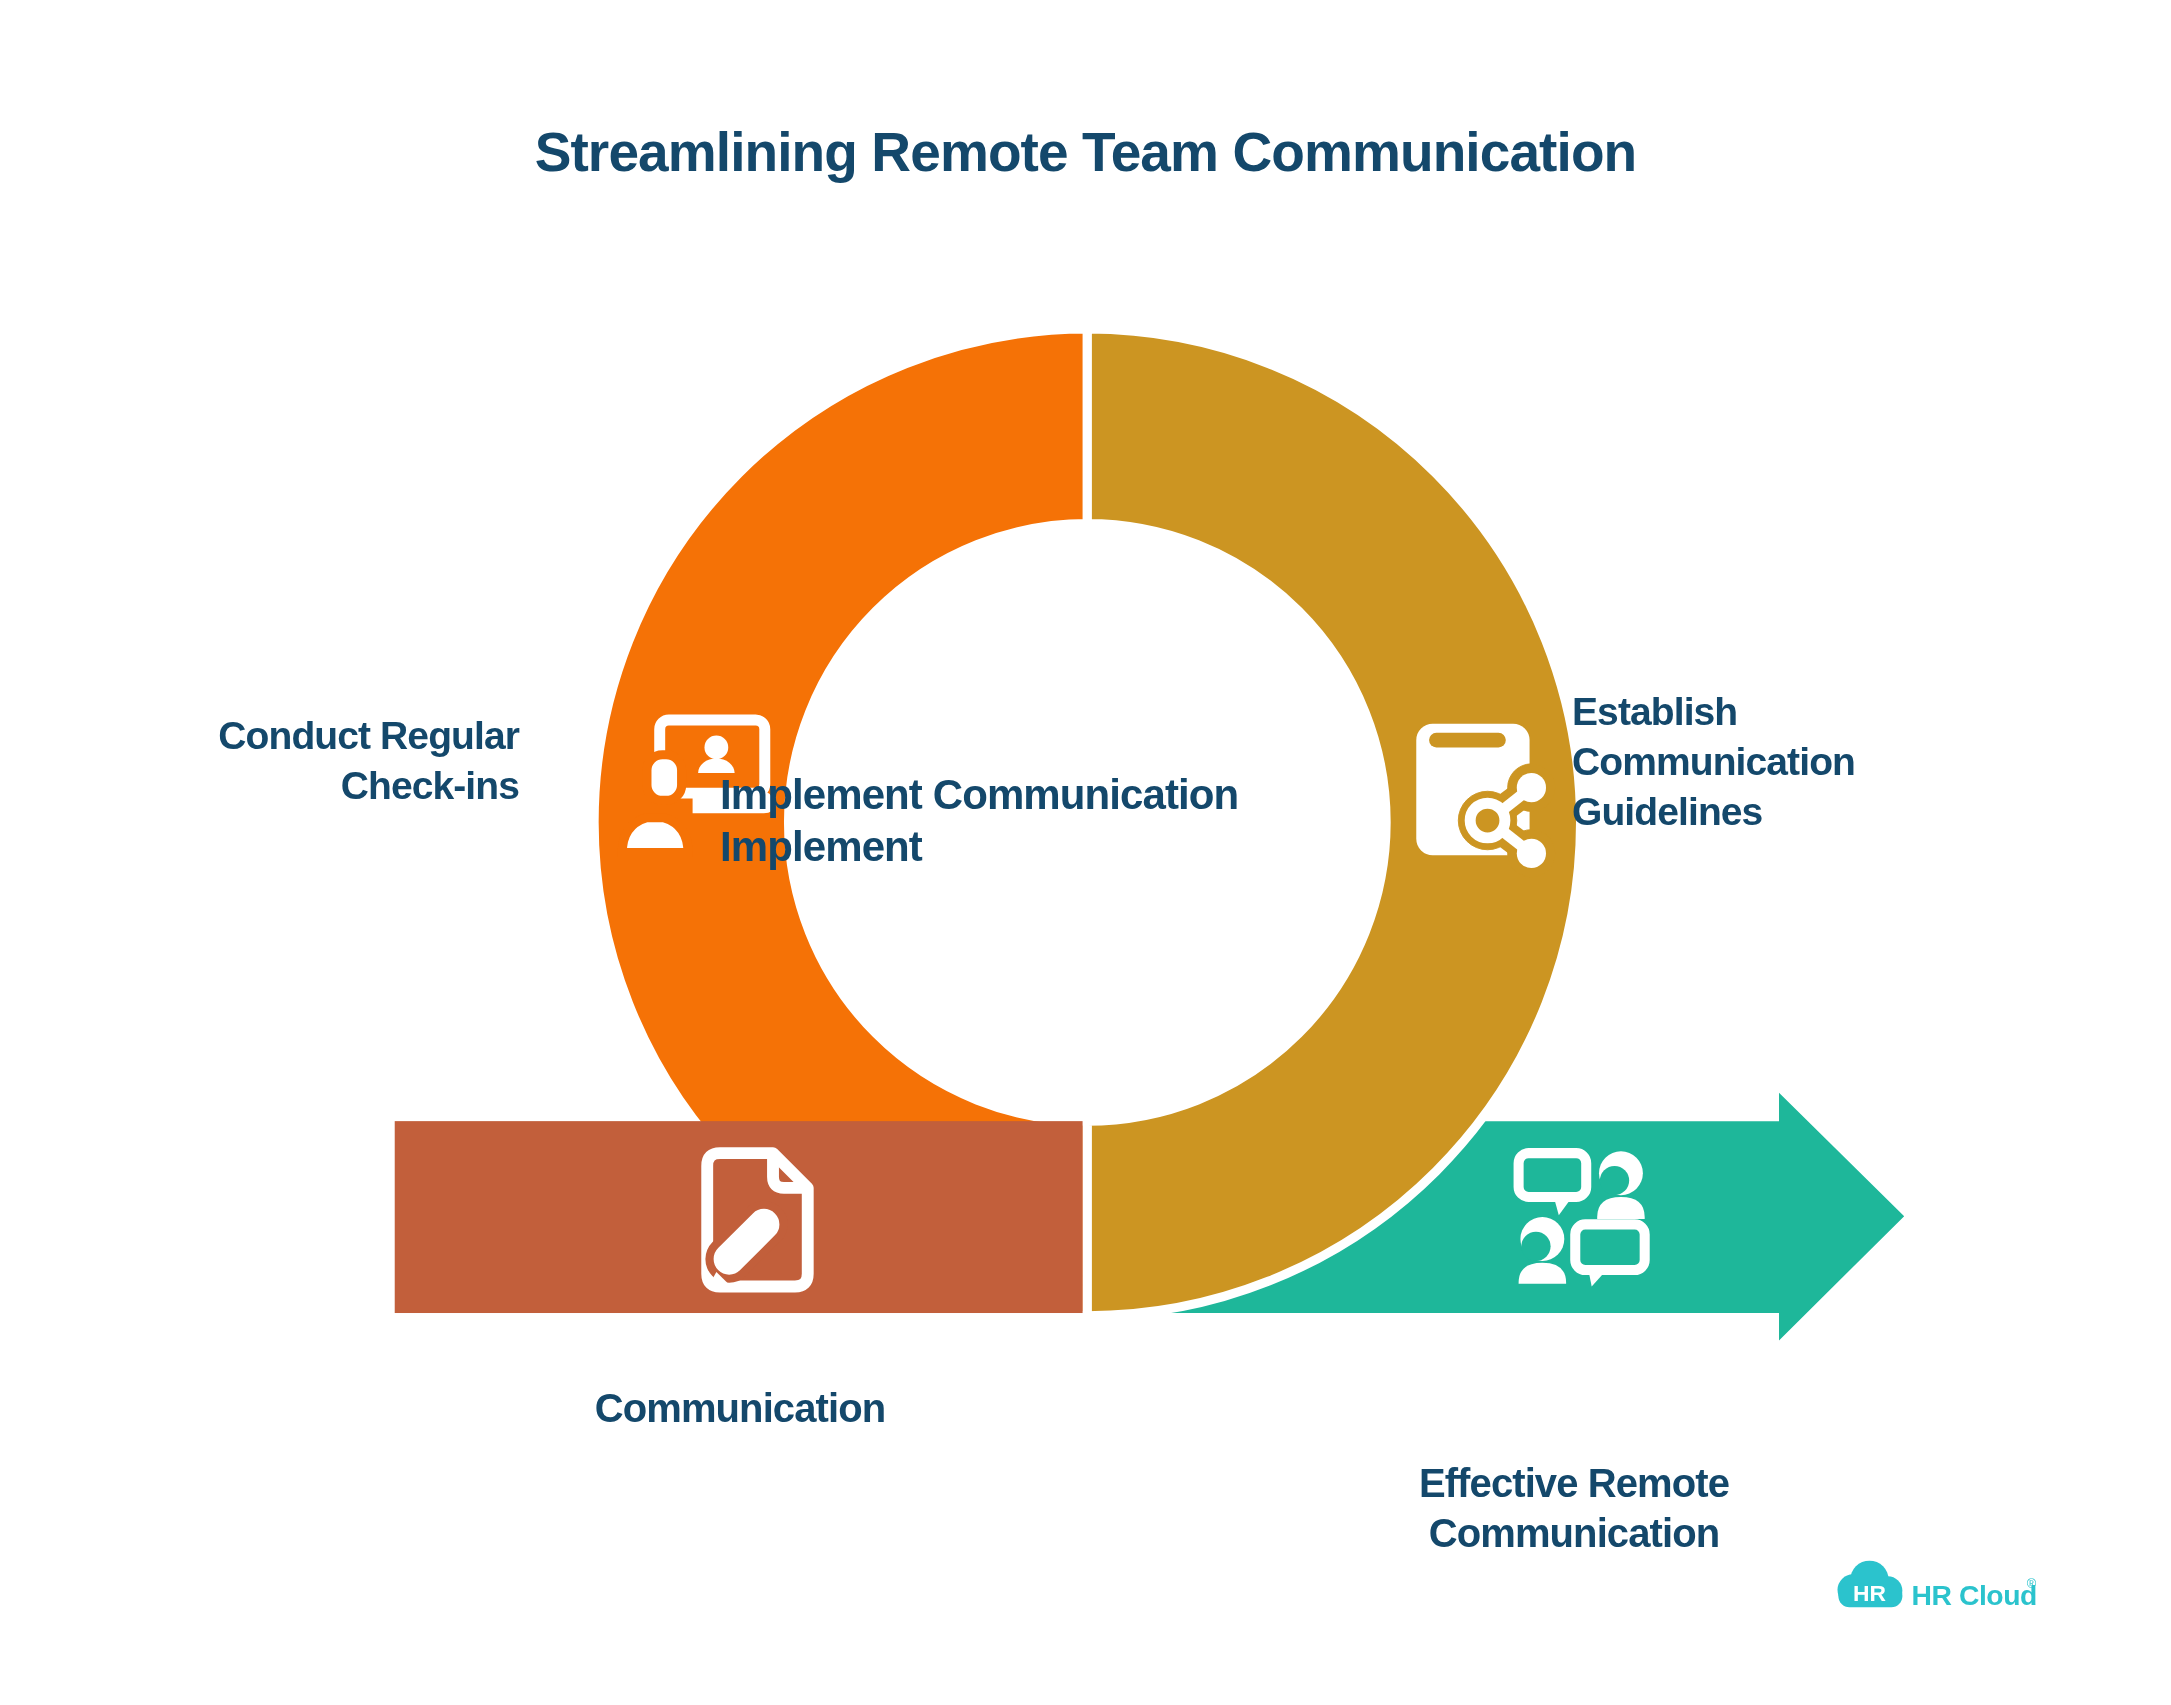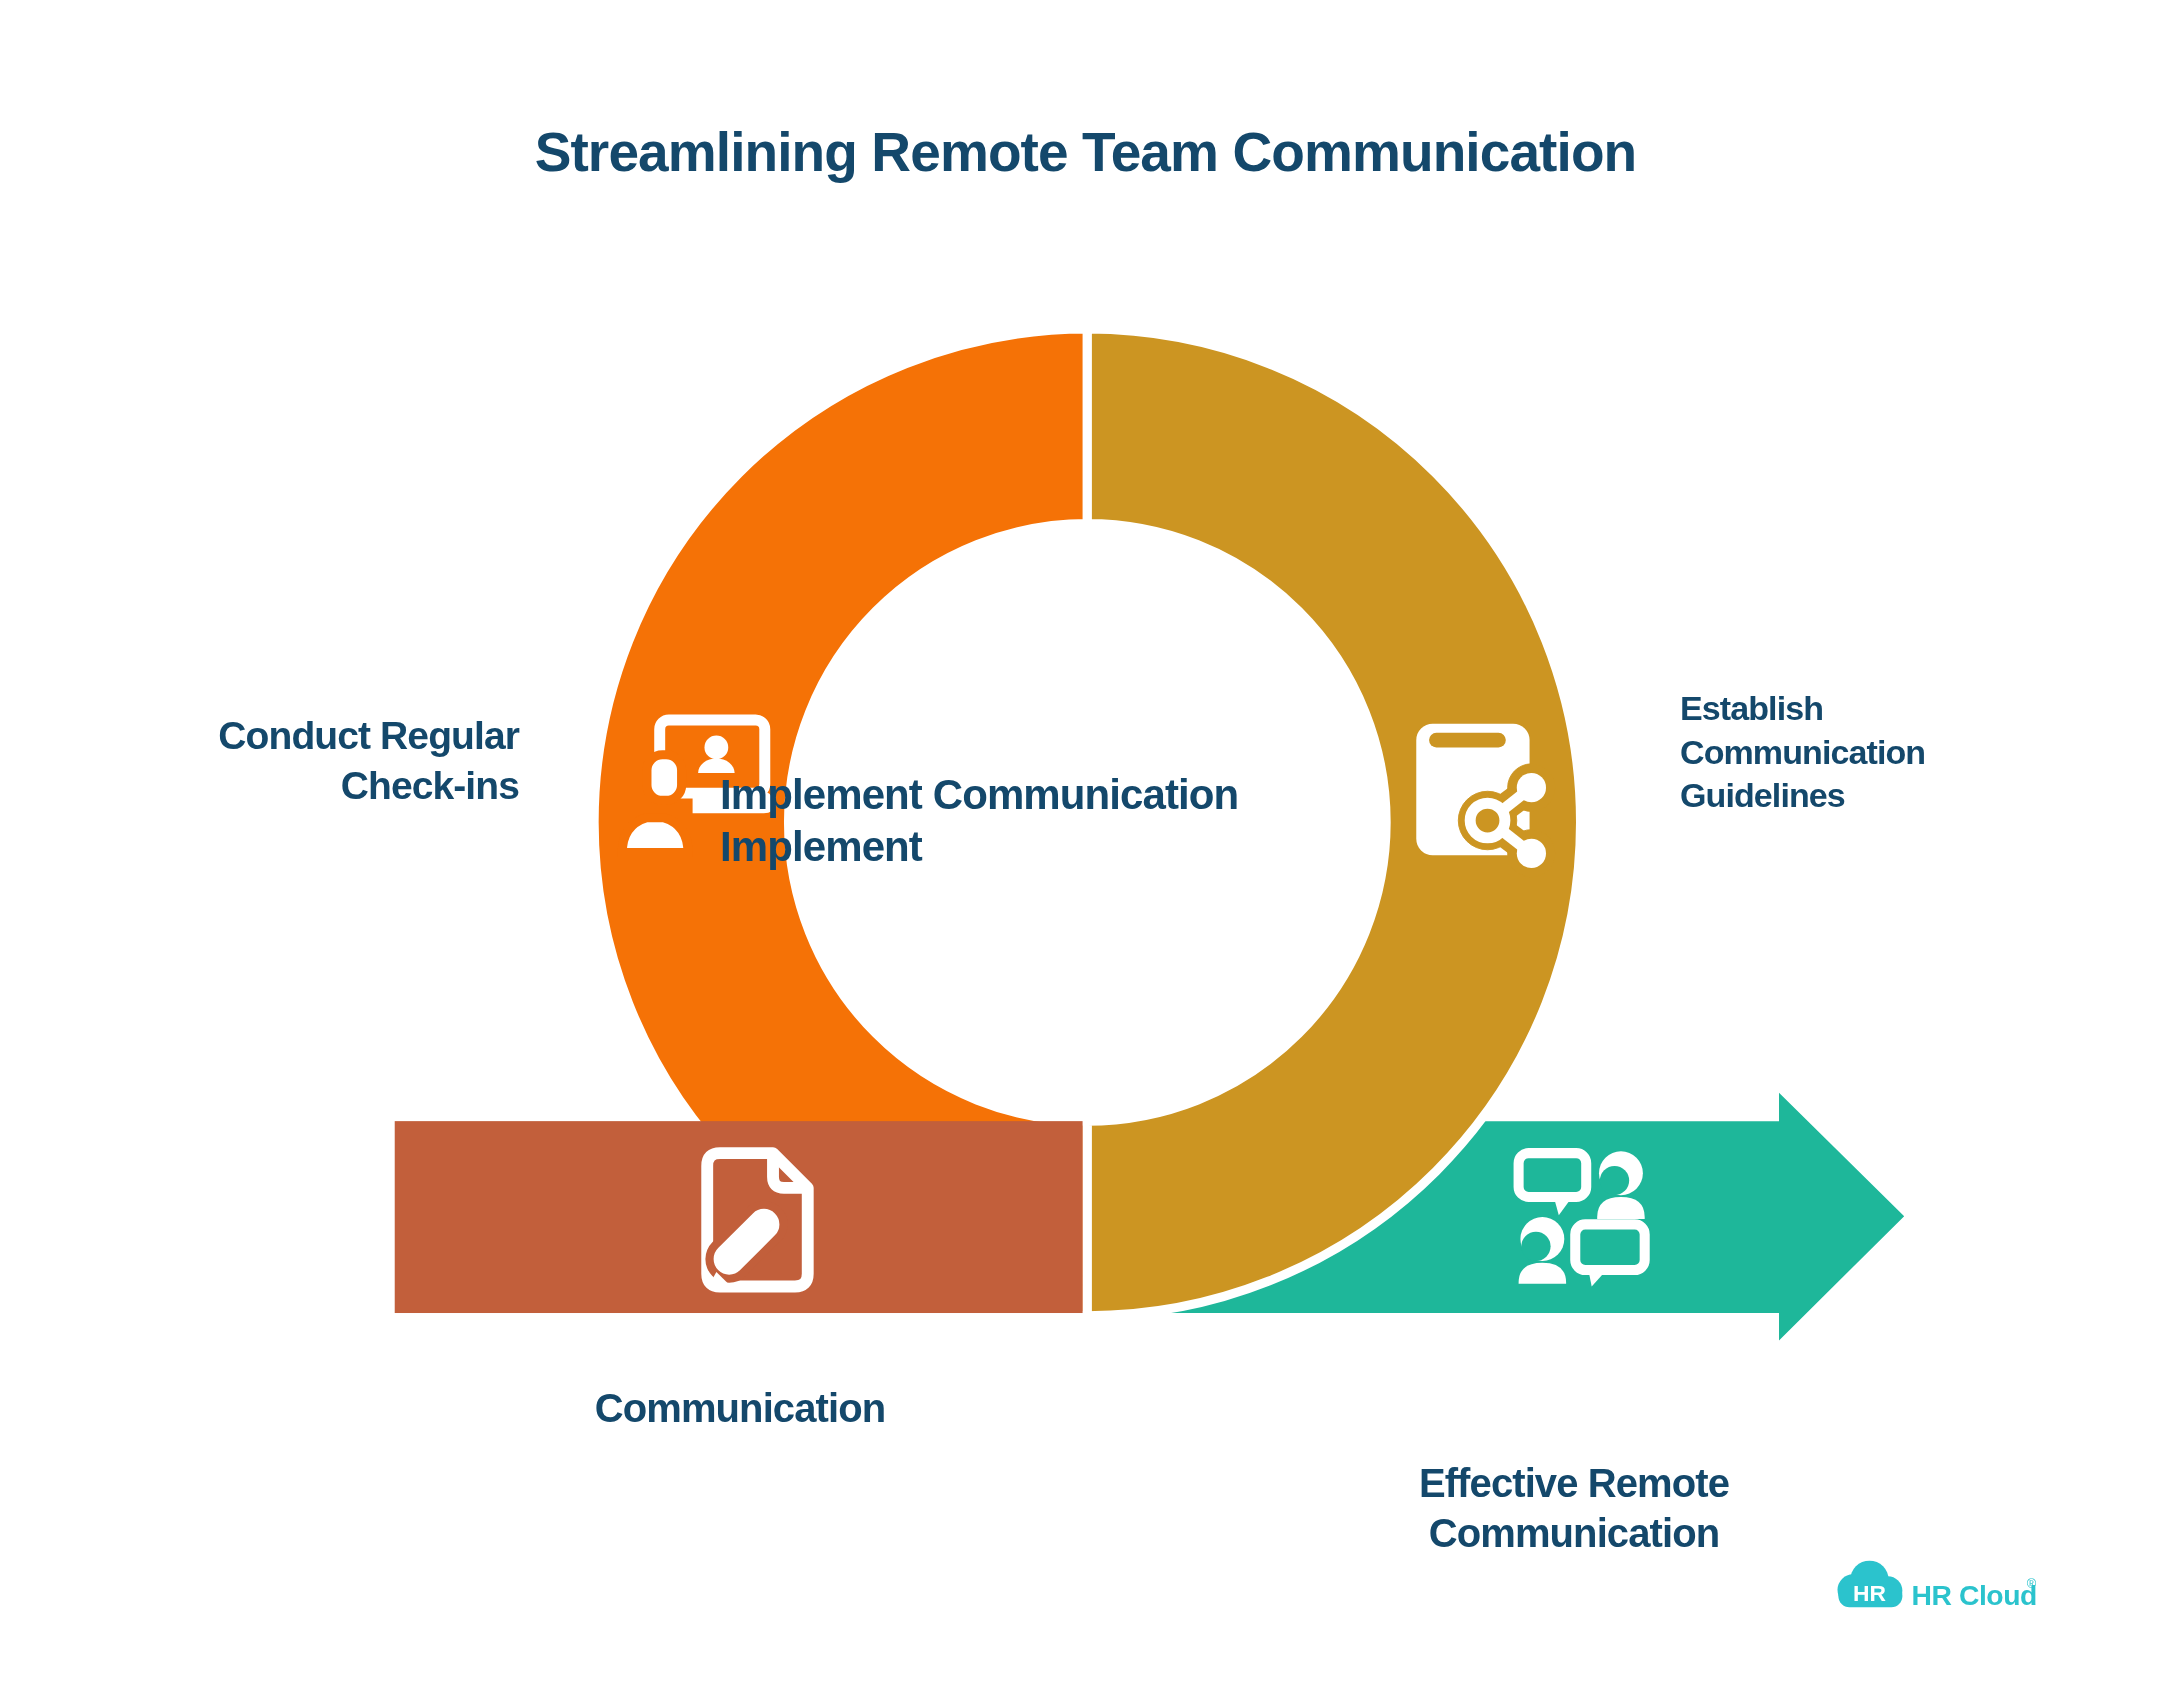--- a/index.html
+++ b/index.html
@@ -18,22 +18,22 @@
   }
   .center-label{
     left:720px;top:769px;width:735px;
     text-align:left;font-size:42px;line-height:1.24;
   }
   .left-label{
     right:1652px;top:711px;width:457px;
     text-align:right;font-size:39px;line-height:1.28;
   }
   .right-label{
-    left:1680px;top:687px;width:475px;
-    text-align:left;font-size:34px;line-height:1.28;
+    left:1572px;top:687px;width:475px;
+    text-align:left;font-size:39px;line-height:1.28;
   }
   .bottom-left-label{
     left:466px;top:1383px;width:548px;
     text-align:center;font-size:40px;line-height:1.26;
   }
   .bottom-right-label{
     left:1300px;top:1458px;width:548px;
     text-align:center;font-size:40px;line-height:1.26;
   }
   .ringhalf{stroke:#ffffff;stroke-width:10;}

